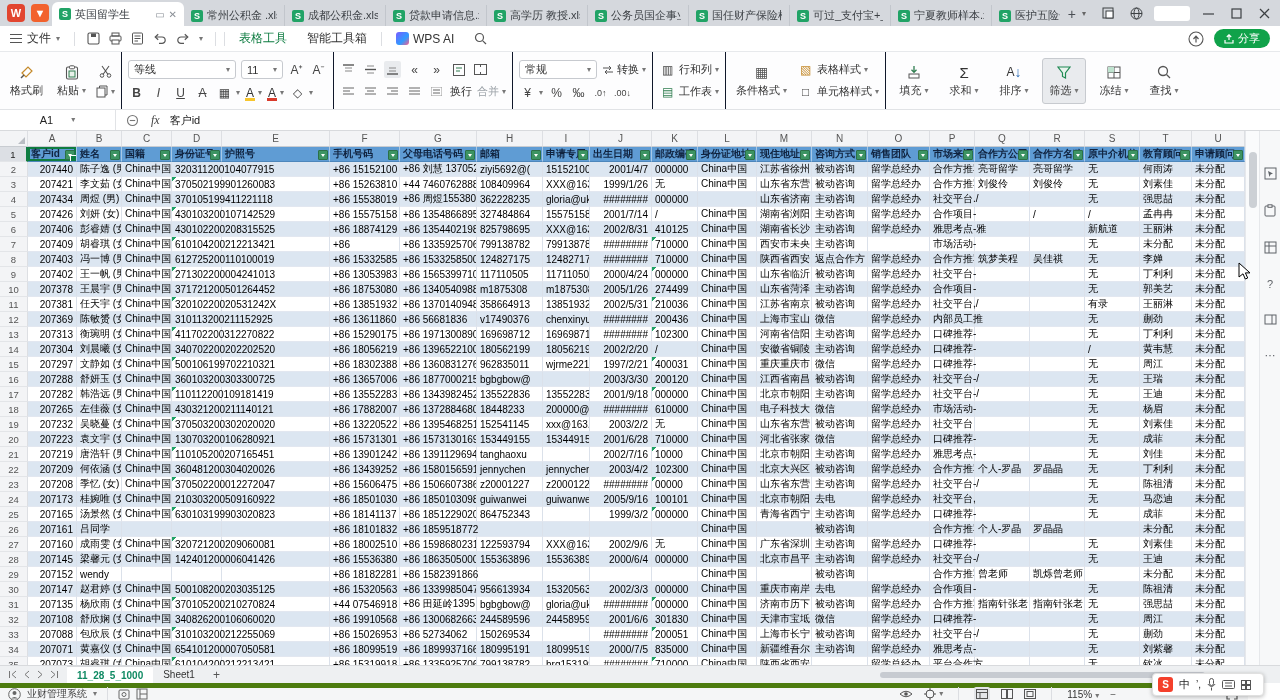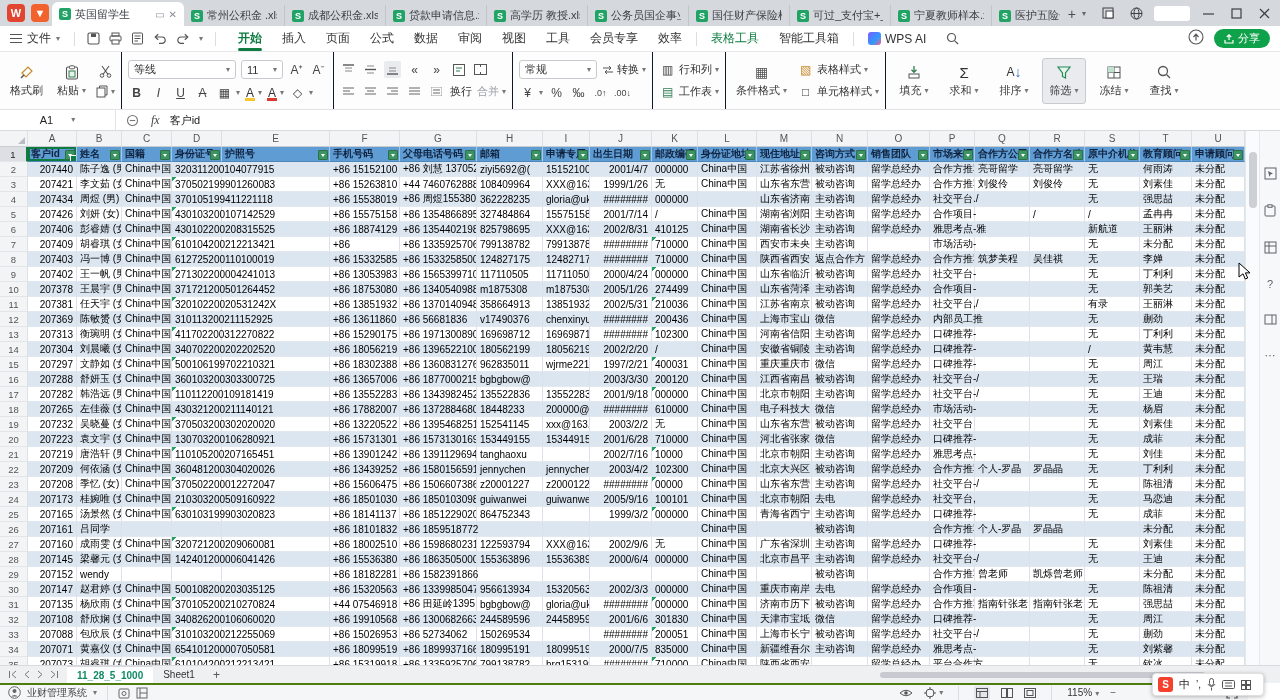--- a/index.html
+++ b/index.html
@@ -30,21 +30,21 @@
   .hamb::after{content:"";position:absolute;left:0;top:2.6px;width:12px;height:1.5px;background:#555}
   .qat{display:flex;align-items:center;gap:9px;padding:0 8px;color:#555}
   .caret{font-size:8px;color:#777;line-height:1}
   #nav-items{display:flex;align-items:center;height:100%;margin-left:8px}
   .navitem{padding:0 10px;height:100%;display:flex;align-items:center;position:relative;color:#333}
   .navitem.active{color:#0e7c41;font-weight:bold}
   .navitem.active::after{content:"";position:absolute;left:10px;right:10px;bottom:0;height:3px;background:#0e7c41;border-radius:2px}
   .navitem.ctx{color:#0e7c41}
   .vdiv{width:1px;height:14px;background:#dcdee2;margin:0 4px}
   .ai-mark{width:13px;height:13px;border-radius:3px;background:linear-gradient(135deg,#7b5cff,#2f9bff 60%,#ff5c8a);margin-right:4px}
-  .menu-right{margin-left:auto;display:flex;align-items:flex-start;gap:10px;padding-right:10px}
+  .menu-right{margin-left:auto;display:flex;align-items:center;gap:10px;padding-right:10px}
   .sharebtn{display:flex;align-items:center;gap:4px;background:#10a24a;color:#fff;font-size:11px;height:19px;padding:0 10px;border-radius:10px}
 
   
   .ribbon{position:absolute;left:0;top:52px;width:1280px;height:58px;background:#fdfdfe;border-bottom:1px solid #e1e3e6;display:flex;align-items:stretch;font-size:11px;color:#333}
   .rgroup{display:flex;align-items:center;padding:4px 6px;border-right:1px solid #0f172a;gap:6px}
   .stackbtn{display:flex;flex-direction:column;align-items:center;justify-content:center;gap:2px;padding:1px 4px;color:#333}
   .stackbtn .ric{height:18px;display:flex;align-items:center;justify-content:center;font-size:14px;color:#555}
   .twocol{display:flex;flex-direction:column;justify-content:center;gap:5px}
   .rrow{display:flex;align-items:center;gap:5px}
   .combo{border:1px solid #c7cacf;border-radius:3px;background:#fff;display:flex;align-items:center;gap:4px;padding:0 5px;height:19px;color:#333}
@@ -95,21 +95,21 @@
   
   .sheetbar{position:absolute;left:0;top:665px;width:1280px;height:18px;background:#eef0f2;border-top:1px solid #d8dadd;display:flex;align-items:center;font-size:10px;color:#444}
   .snav{display:flex;align-items:center;gap:7px;padding:0 8px;color:#777}
   .stab{height:17px;display:flex;align-items:center;padding:0 10px;color:#333}
   .stab.active{background:#fff;color:#0f8a63;font-weight:bold;border-top:1px solid #d8dadd}
   .addsheet{padding:0 8px;color:#555;font-size:12px}
   .hscroll{position:absolute;left:640px;top:5px;width:575px;height:8px}
   .hthumb{position:absolute;left:240px;top:1px;width:325px;height:6px;background:#c7cbd1;border-radius:3px}
 
   
-  .statusbar{position:absolute;left:0;top:683px;width:1248px;height:17px;background:#f5f6f7;border-top:2px solid #4d7c0f;display:flex;align-items:center;font-size:10px;color:#444}
+  .statusbar{position:absolute;left:0;top:683px;width:1248px;height:17px;background:#f5f6f7;border-top:5px solid #4d7c0f;display:flex;align-items:center;font-size:10px;color:#444}
   .stleft{display:flex;align-items:center;gap:6px;padding-left:8px}
   .stright{margin-left:auto;display:flex;align-items:center;gap:11px;padding-right:10px;color:#555}
   .zoomlbl{display:flex;align-items:flex-end;gap:3px;color:#333}
   .ime{position:absolute;left:1152px;top:673px;width:112px;height:23px;background:#fff;border:1px solid #e0e0e0;border-radius:4px;box-shadow:0 1px 4px rgba(0,0,0,.28);display:flex;align-items:center;gap:6px;padding:0 5px;z-index:50}
   .slogo{width:15px;height:15px;border-radius:3px;background:#f4402c;color:#fff;font-size:10px;font-weight:bold;display:flex;align-items:center;justify-content:center}
   .ime .zh{font-size:11px;color:#222}
   .ime .pu{font-size:10px;color:#222}
 
   svg{display:block}
 </style>
@@ -240,32 +240,20 @@
         </span>
       <span>
           <svg width="14" height="12">
             <path d="M11 4 H5 A3.2 3.2 0 0 0 5 10.4 H8" fill="none" stroke="#555" stroke-width="1.2"></path>
             <path d="M8.8 1.2 L11.8 4 L8.8 6.8" fill="none" stroke="#555" stroke-width="1.2"></path>
           </svg>
         </span>
       <span class="caret">▾</span>
     </div>
     <div class="vdiv"></div>
-    <div id="nav-items">
-        <div class="navitem active">开始</div>
-        <div class="navitem">插入</div>
-        <div class="navitem">页面</div>
-        <div class="navitem">公式</div>
-        <div class="navitem">数据</div>
-        <div class="navitem">审阅</div>
-        <div class="navitem">视图</div>
-        <div class="navitem">工具</div>
-        <div class="navitem">会员专享</div>
-        <div class="navitem">效率</div>
-      </div>
     <div class="vdiv"></div>
     <div class="navitem ctx">
         <span>表格工具</span>
       </div>
     <div class="navitem">
         <span>智能工具箱</span>
       </div>
     <div class="vdiv"></div>
     <div class="navitem">
         <span class="ai-mark"></span>

